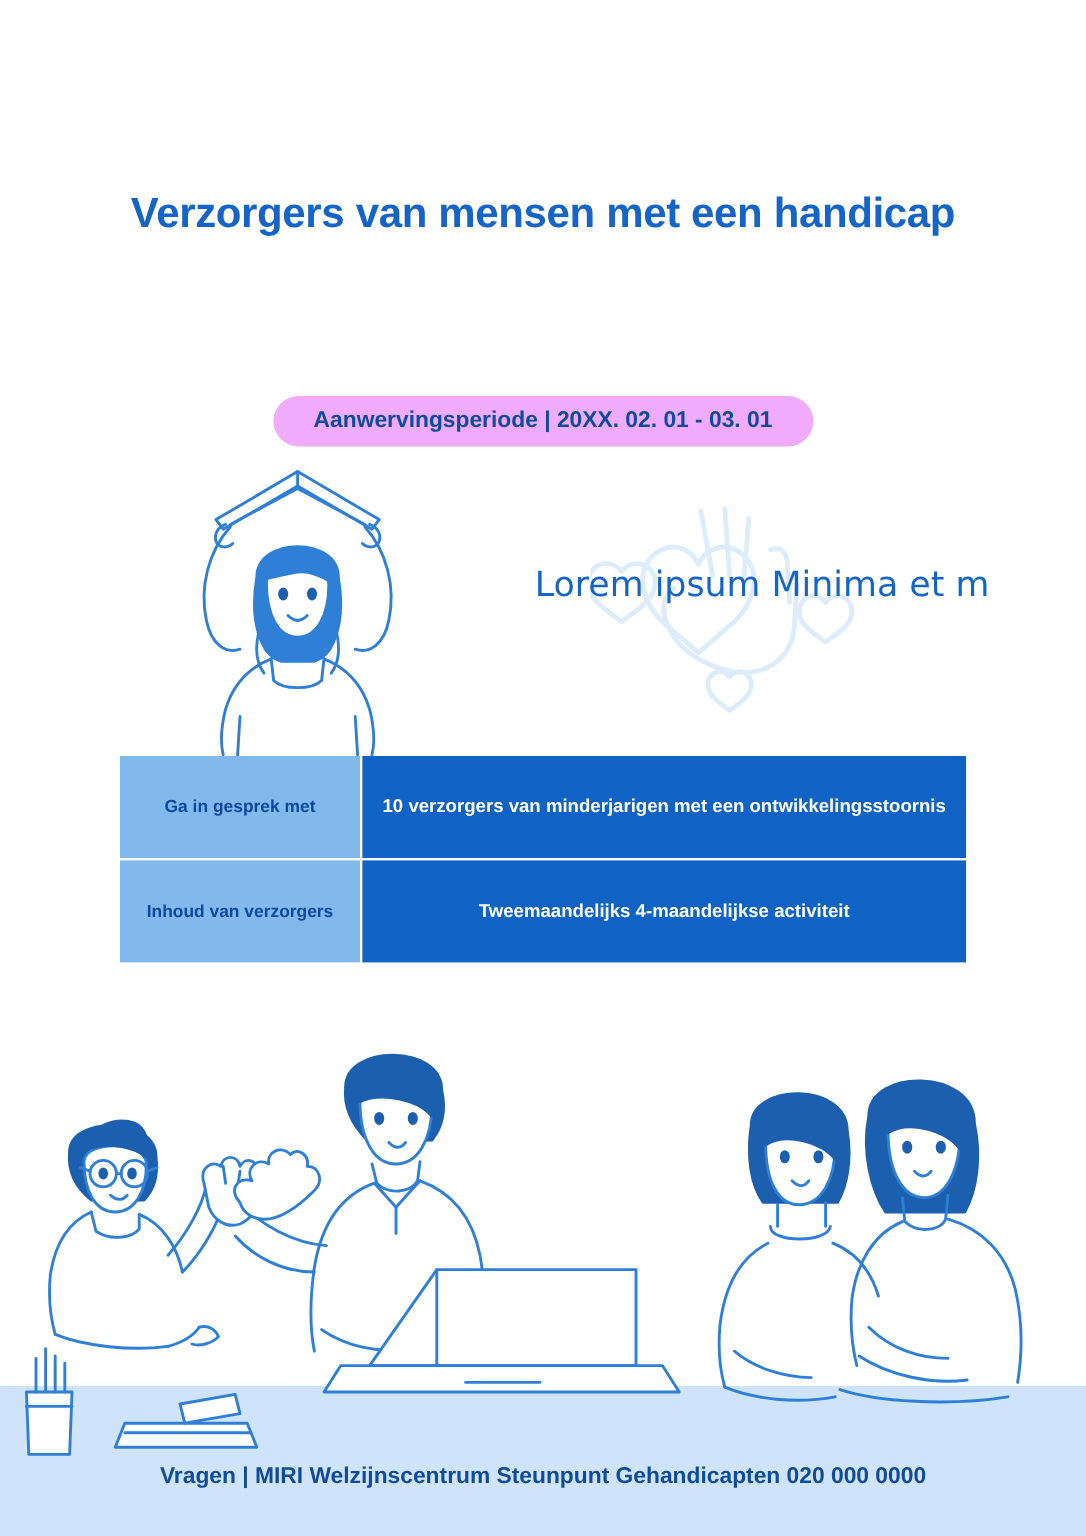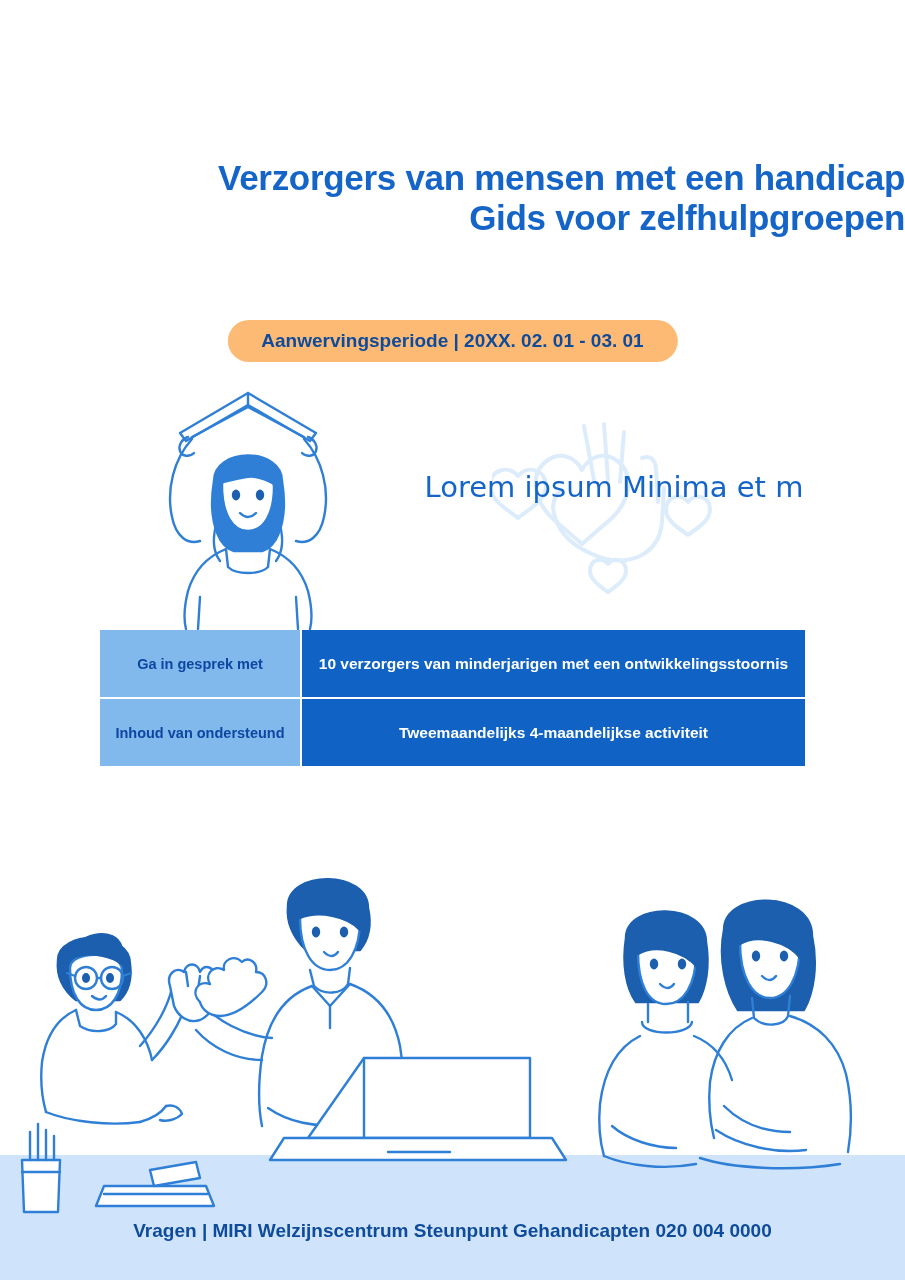--- a/index.html
+++ b/index.html
@@ -20,38 +20,38 @@
     background: #ffffff;
     overflow: hidden;
   }
 
   
   .title-block {
     position: absolute;
     top: 158px;
     left: 0;
     width: 905px;
-    text-align: right;
+    text-align: center;
     line-height: 1.15;
   }
   .title-line {
     font-size: 35px;
     font-weight: 700;
     color: #1565c8;
     letter-spacing: -0.3px;
     white-space: nowrap;
   }
 
   
   .period-pill {
     position: absolute;
-    top: 320px;
+    top: 330px;
     left: 50%;
     transform: translateX(-50%);
-    background: #fdba74;
+    background: #f0abfc;
     color: #0f4b9b;
     border-radius: 22px;
     padding: 10px 34px;
     font-size: 19px;
     font-weight: 700;
     white-space: nowrap;
   }
 
   
   .girl-illus {
@@ -68,41 +68,41 @@
     left: 492px;
     top: 398px;
     width: 230px;
     height: 200px;
     opacity: 1;
   }
 
   
   .script-text {
     position: absolute;
-    left: 374px;
+    left: 395px;
     top: 462px;
     width: 480px;
     text-align: center;
     font-family: "DejaVu Sans", sans-serif;
     font-size: 29px;
     color: #1565c8;
     line-height: 1.75;
   }
   .script-text div { white-space: nowrap; }
 
   
   .info-table {
     position: absolute;
     left: 100px;
     top: 628px;
     width: 705px;
     border-collapse: separate;
     border-spacing: 0 2px;
   }
-  .info-table tr { height: 67px; }
+  .info-table tr { height: 85px; }
   .info-table td {
     vertical-align: middle;
     text-align: center;
   }
   .cell-label {
     width: 198px;
     background: #82b9ec;
     color: #0d47a1;
     font-size: 14.5px;
     font-weight: 700;
@@ -146,21 +146,20 @@
     white-space: nowrap;
   }
 </style>
 </head>
 <body>
 
 <div class="poster">
 
   <div class="title-block">
     <div class="title-line">Verzorgers van mensen met een handicap</div>
-    <div class="title-line">Gids voor zelfhulpgroepen</div>
   </div>
 
   <div class="period-pill">Aanwervingsperiode | 20XX. 02. 01 - 03. 01</div>
 
   <svg class="watermark" viewBox="0 0 230 200" aria-hidden="true">
     <g fill="none" stroke="#ddecfb" stroke-width="4" stroke-linecap="round" stroke-linejoin="round">
       <path d="M60 120 C40 100, 38 74, 56 62 C70 53, 84 60, 90 72 C96 60, 110 53, 124 62 C142 74, 140 100, 120 120 L90 146 Z"></path>
       <path d="M92 28 l10 54 M112 26 l4 56 M132 34 l-4 50"></path>
       <path d="M70 92 q-14 10 -6 30 q8 22 36 34 q26 12 48 2 q20 -10 22 -34 l2 -34"></path>
       <path d="M150 60 q12 -4 14 10 l2 34"></path>
@@ -208,21 +207,21 @@
     <div>Lorem ipsum Minima et m</div>
   </div>
 
   <table class="info-table">
     <tbody>
       <tr>
         <td class="cell-label">Ga in gesprek met</td>
         <td class="cell-value">10 verzorgers van minderjarigen met een ontwikkelingsstoornis</td>
       </tr>
       <tr>
-        <td class="cell-label">Inhoud van ondersteund</td>
+        <td class="cell-label">Inhoud van verzorgers</td>
         <td class="cell-value">Tweemaandelijks 4-maandelijkse activiteit</td>
       </tr>
     </tbody>
   </table>
 
   <div class="bottom-band">
     <div class="floor"></div>
     <svg viewBox="0 0 905 420" width="905" height="420" style="position:absolute;left:0;top:0;" aria-hidden="true">
       <g fill="none" stroke="#2f7fd6" stroke-width="2.4" stroke-linecap="round" stroke-linejoin="round">
 
@@ -320,15 +319,15 @@
         <path d="M22 300 L60 300 L58 352 L24 352 Z" fill="#ffffff"></path>
         <path d="M22 312 L60 312"></path>
         <path d="M30 300 L30 272 M38 300 L38 264 M46 300 L46 270 M54 300 L54 276"></path>
         <path d="M104 326 L206 326 L214 346 L96 346 Z" fill="#ffffff"></path>
         <path d="M104 334 L208 334"></path>
         <path d="M150 310 L196 302 L200 318 L154 326 Z" fill="#ffffff"></path>
       </g>
     </svg>
   </div>
 
-  <div class="footer">Vragen | MIRI Welzijnscentrum Steunpunt Gehandicapten 020 004 0000</div>
+  <div class="footer">Vragen | MIRI Welzijnscentrum Steunpunt Gehandicapten 020 000 0000</div>
 
 </div>
 
 </body></html>

